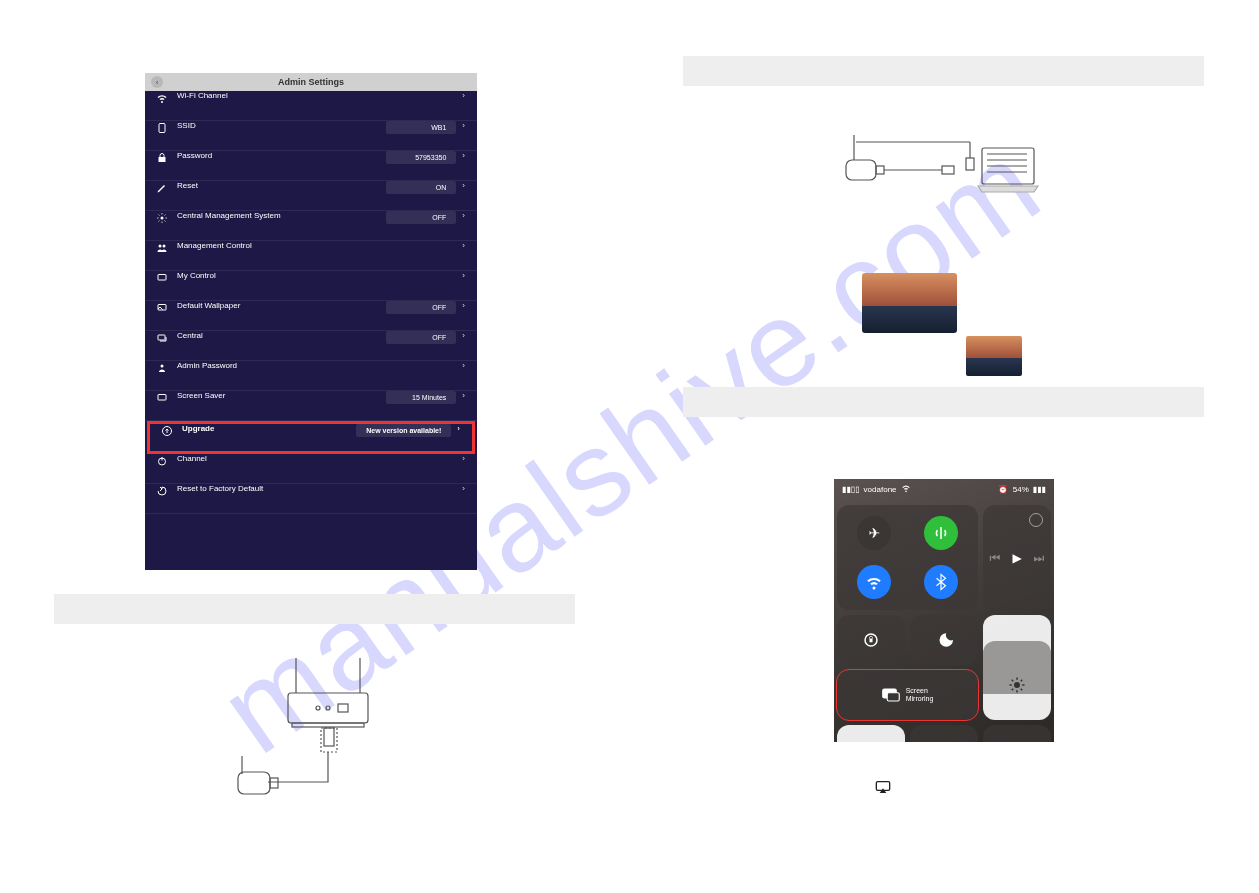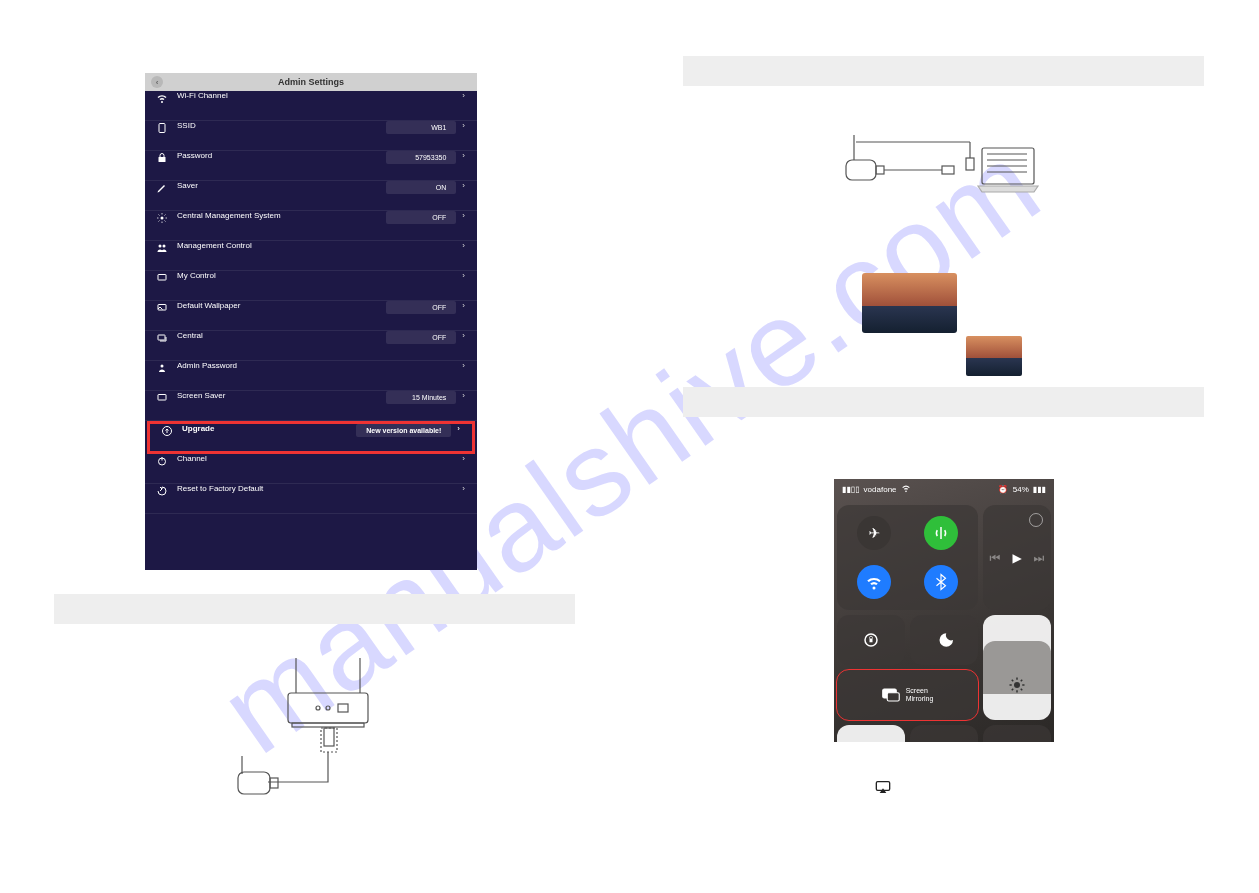--- a/index.html
+++ b/index.html
@@ -99,21 +99,21 @@
     <span class="label">Password</span>
     <span class="val">57953350</span>
     <span class="chev">›</span>
   </div>
   <div class="row">
     <span class="icon">
         <svg viewBox="0 0 24 24" width="12" height="12" fill="#fff">
           <path d="M3 21l3-1 12-12-2-2L4 18z"></path>
         </svg>
       </span>
-    <span class="label">Saver</span>
+    <span class="label">Reset</span>
     <span class="val">ON</span>
     <span class="chev">›</span>
   </div>
   <div class="row">
     <span class="icon">
         <svg viewBox="0 0 24 24" width="12" height="12" fill="#fff">
           <circle cx="12" cy="12" r="3"></circle>
           <path d="M12 2v3m0 14v3M2 12h3m14 0h3M5 5l2 2m10 10l2 2M5 19l2-2m10-10l2-2" stroke="#fff" stroke-width="1.5"></path>
         </svg>
       </span>

